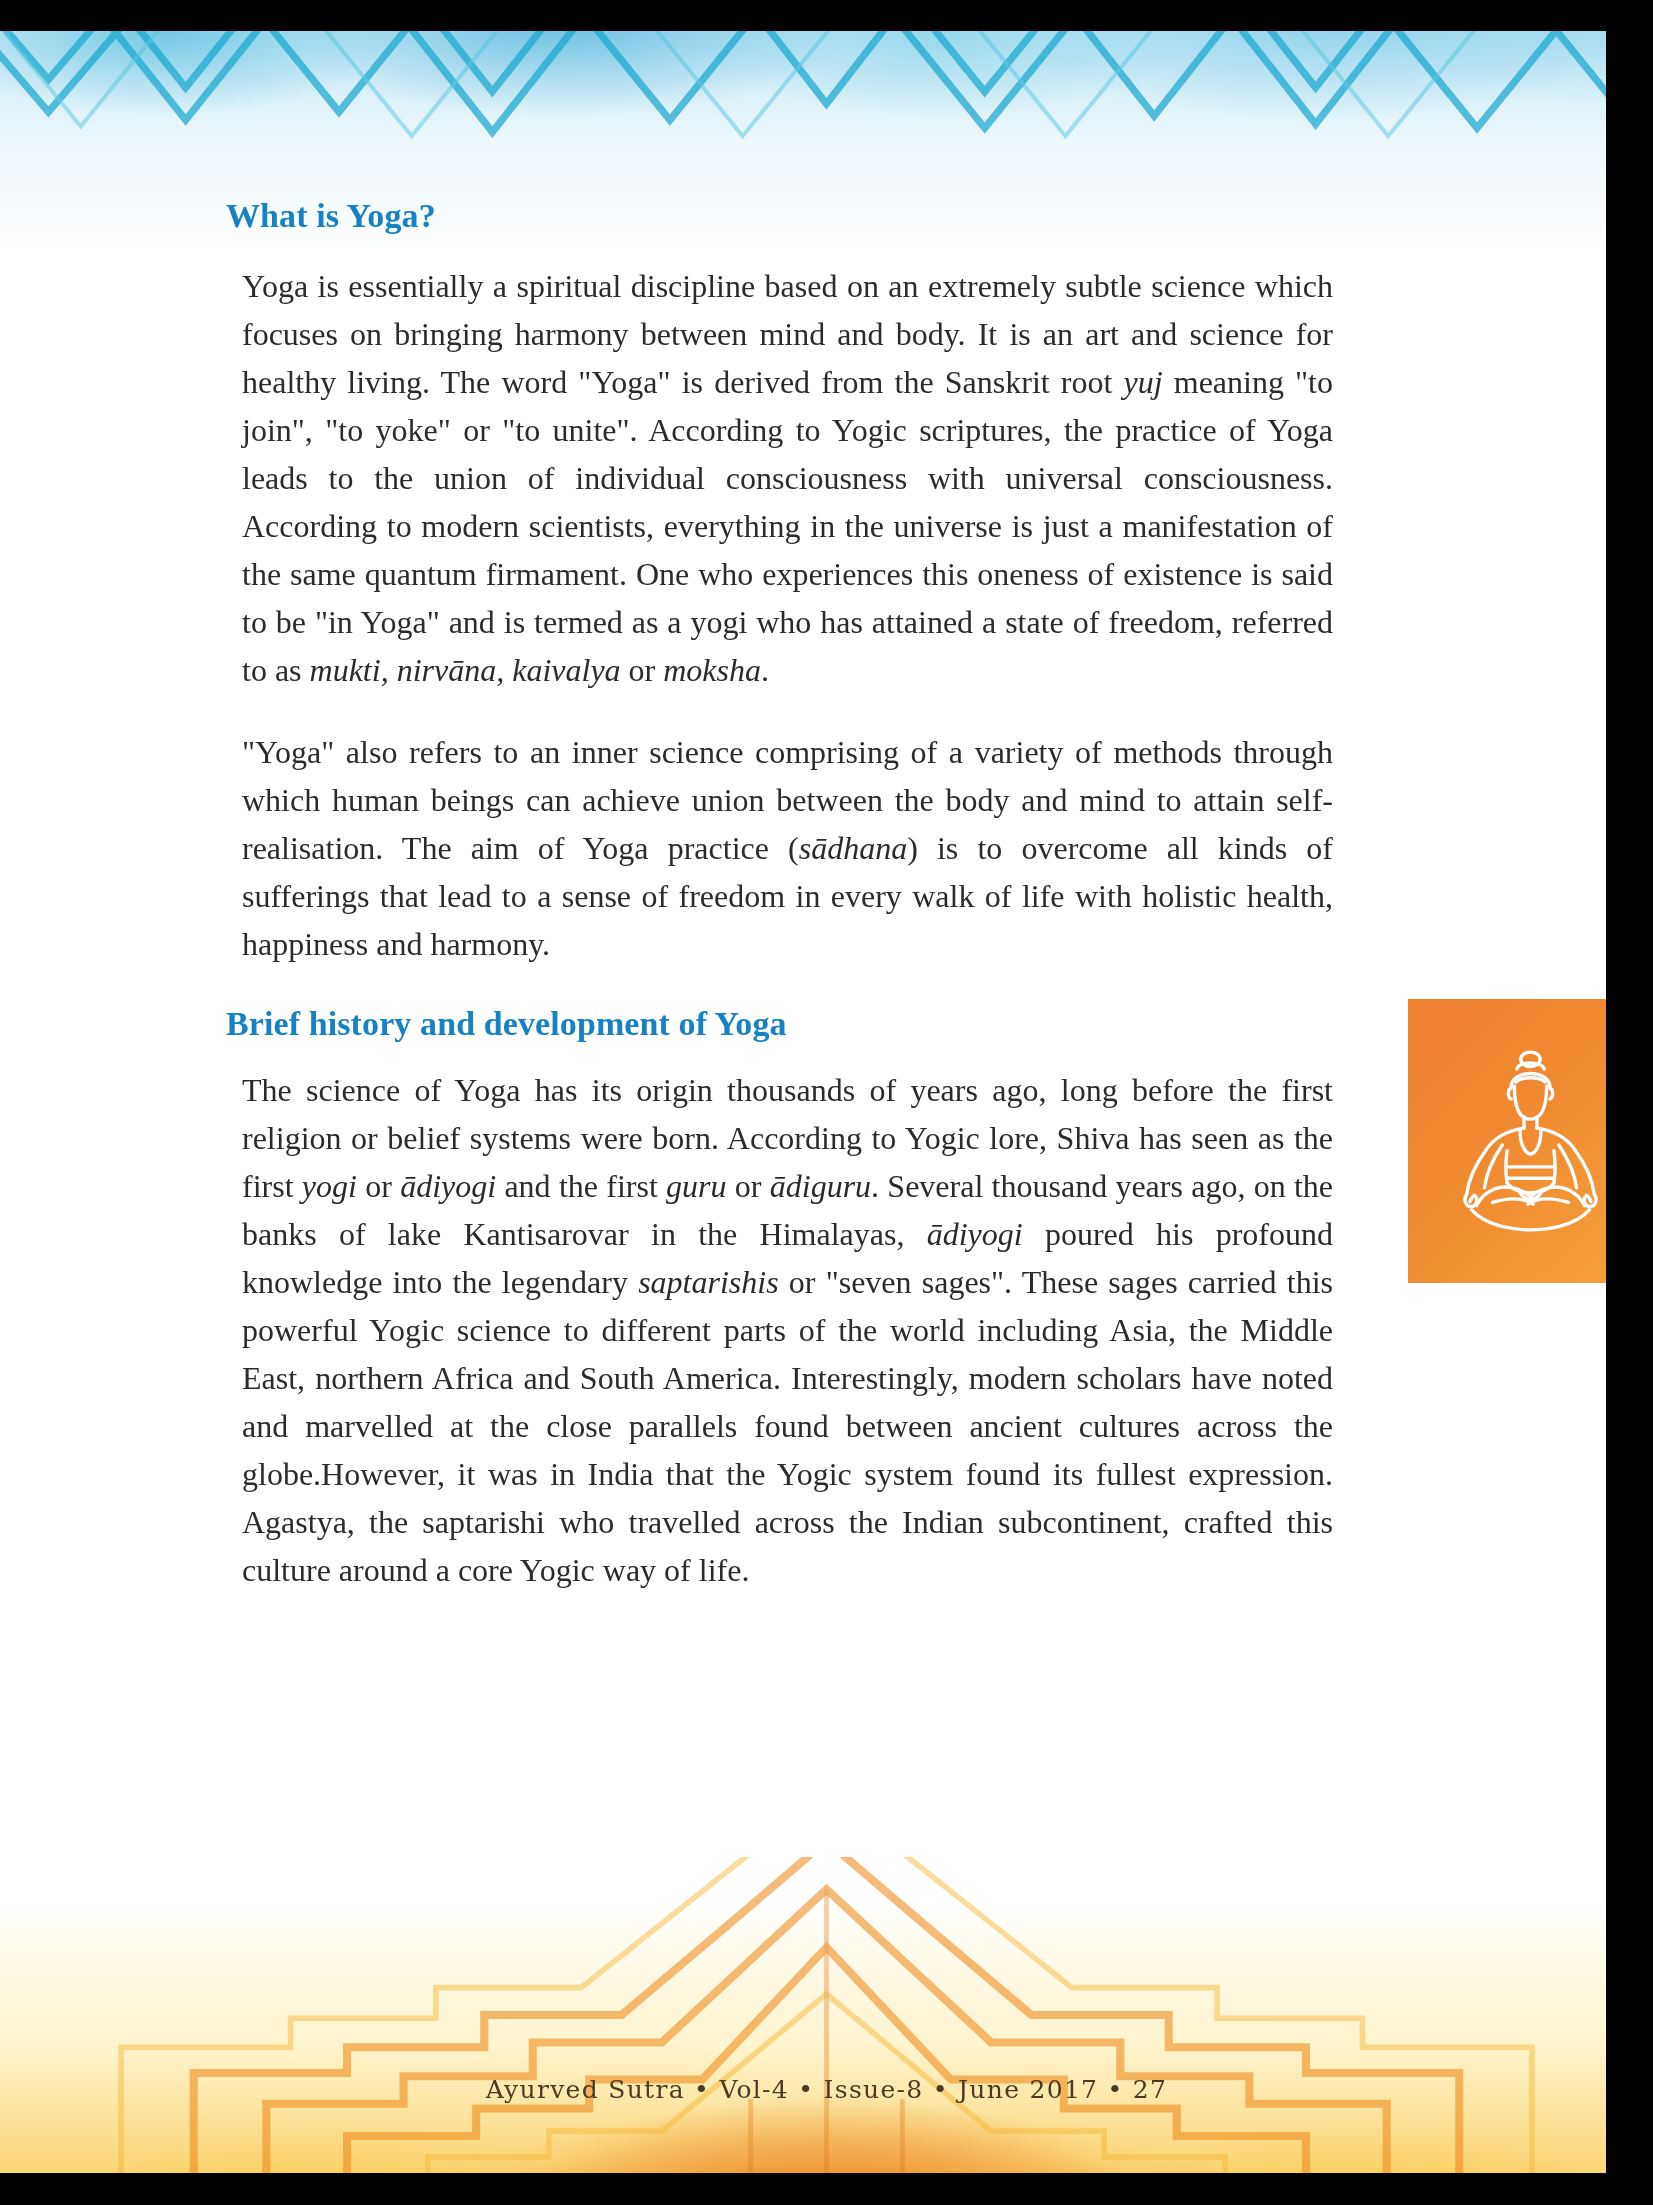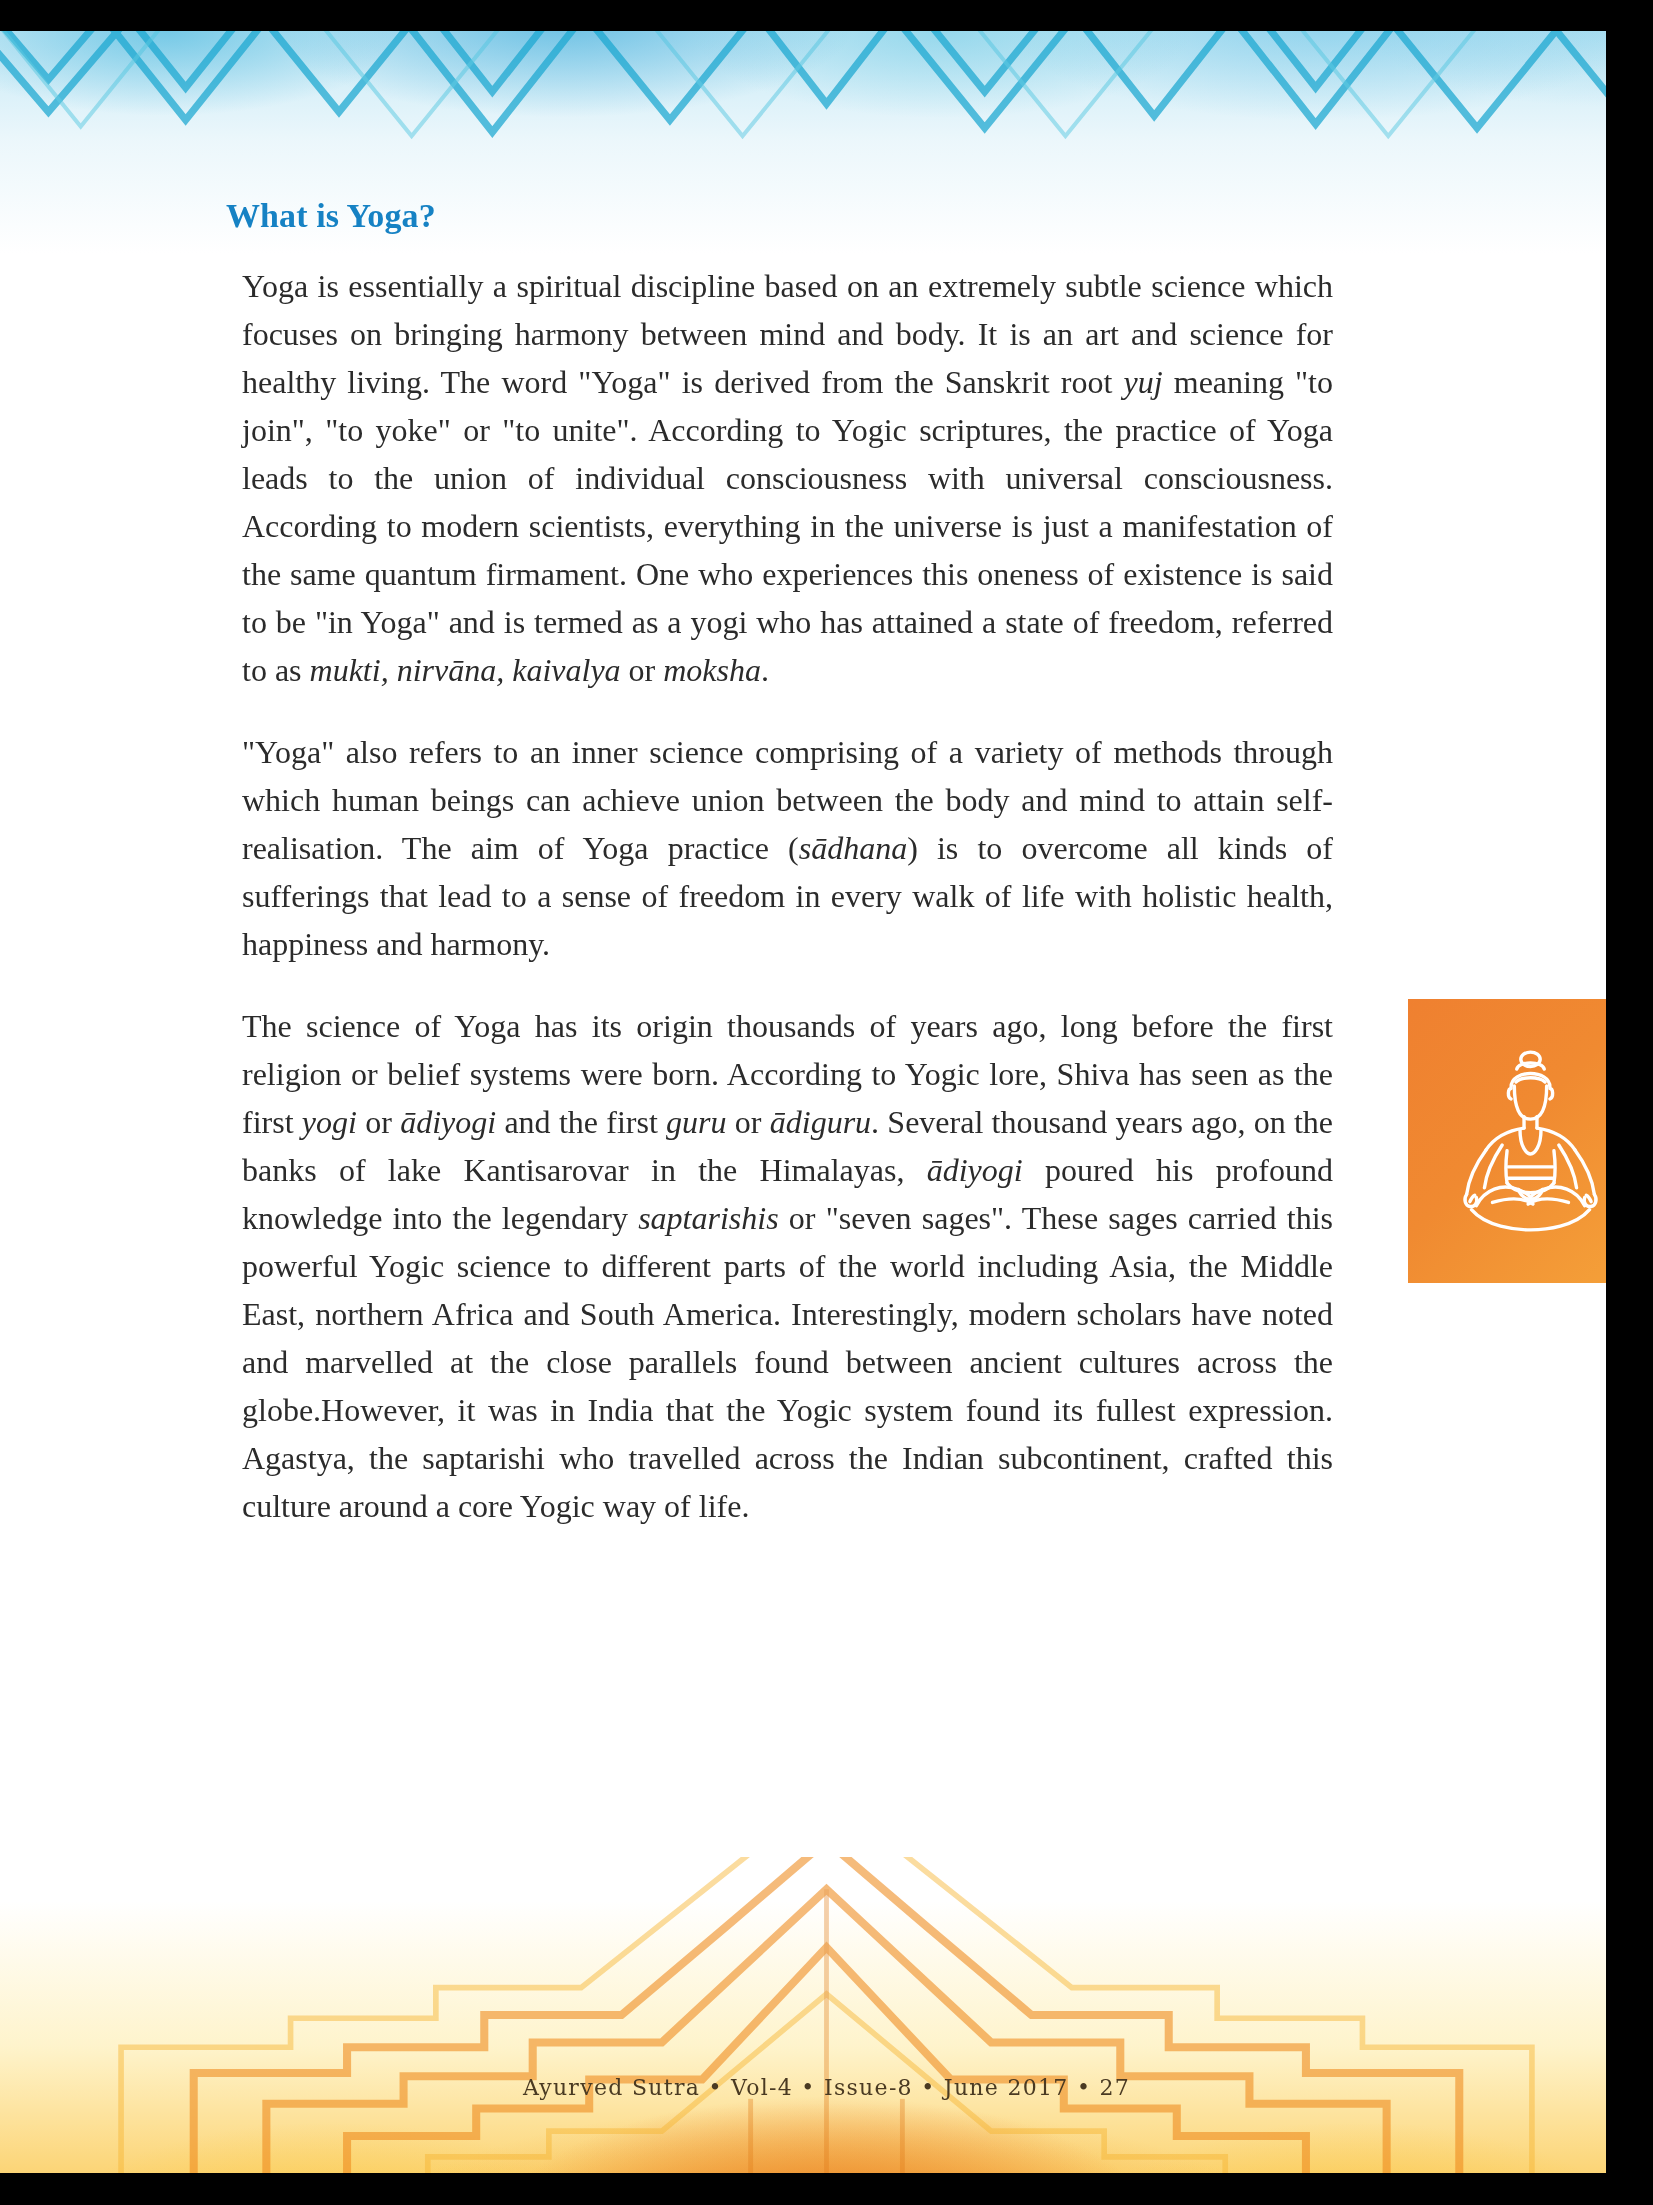--- a/index.html
+++ b/index.html
@@ -149,21 +149,21 @@
     position: absolute;
     left: 0;
     top: 2075px;
     width: 1653px;
     text-align: center;
     z-index: 25;
   }
   .footer .footer-text {
     display: inline-block;
     font-family: "DejaVu Serif", "Liberation Serif", serif;
-    font-size: 22px;
+    font-size: 25px;
     letter-spacing: 1.3px;
     color: #4a3a22;
     white-space: nowrap;
   }
 </style>
 </head>
 <body>
 
 <div class="page">
 
@@ -275,20 +275,21 @@
   </div>
 
   <div class="content">
 
     <h2 class="section-title">What is Yoga?</h2>
 
     <p class="body para-1"><span>Yoga is essentially a spiritual discipline based on an extremely subtle science which focuses on bringing harmony between mind and body. It is an art and science for healthy living. The word "Yoga" is derived from the Sanskrit root </span><em>yuj</em><span> meaning "to join", "to yoke" or "to unite". According to Yogic scriptures, the practice of Yoga leads to the union of individual consciousness with universal consciousness. According to modern scientists, everything in the universe is just a manifestation of the same quantum firmament. One who experiences this oneness of existence is said to be "in Yoga" and is termed as a yogi who has attained a state of freedom, referred to as </span><em>mukti, nirvāna, kaivalya</em><span> or </span><em>moksha</em><span>.</span></p>
 
     <p class="body para-2"><span>"Yoga" also refers to an inner science comprising of a variety of methods through which human beings can achieve union between the body and mind to attain self-realisation. The aim of Yoga practice (</span><em>sādhana</em><span>) is to overcome all kinds of sufferings that lead to a sense of freedom in every walk of life with holistic health, happiness and harmony.</span></p>
 
+    <h2 class="section-title second">Brief history and development of Yoga</h2>
 
     <p class="body para-3"><span>The science of Yoga has its origin thousands of years ago, long before the first religion or belief systems were born. According to </span><strong>Yogic lore</strong><span>, Shiva has seen as the first </span><em>yogi</em><span> or </span><em>ādiyogi</em><span> and the first </span><em>guru</em><span> or </span><em>ādiguru</em><span>. Several thousand years ago, on the banks of lake Kantisarovar in the Himalayas, </span><em>ādiyogi</em><span> poured his profound knowledge into the legendary </span><em>saptarishis</em><span> or "seven sages". These sages carried this powerful Yogic science to different parts of the world including Asia, the Middle East, northern Africa and South America. Interestingly, modern scholars have noted and marvelled at the close parallels found between ancient cultures across the globe.However, it was in India that the Yogic system found its fullest expression. Agastya, the saptarishi who travelled across the Indian subcontinent, crafted this culture around a core Yogic way of life.</span></p>
 
 
   </div>
 
   <div class="footer">
     <span class="footer-text">Ayurved Sutra  •  Vol-4  •  Issue-8  •  June 2017  •  27</span>
   </div>
 

